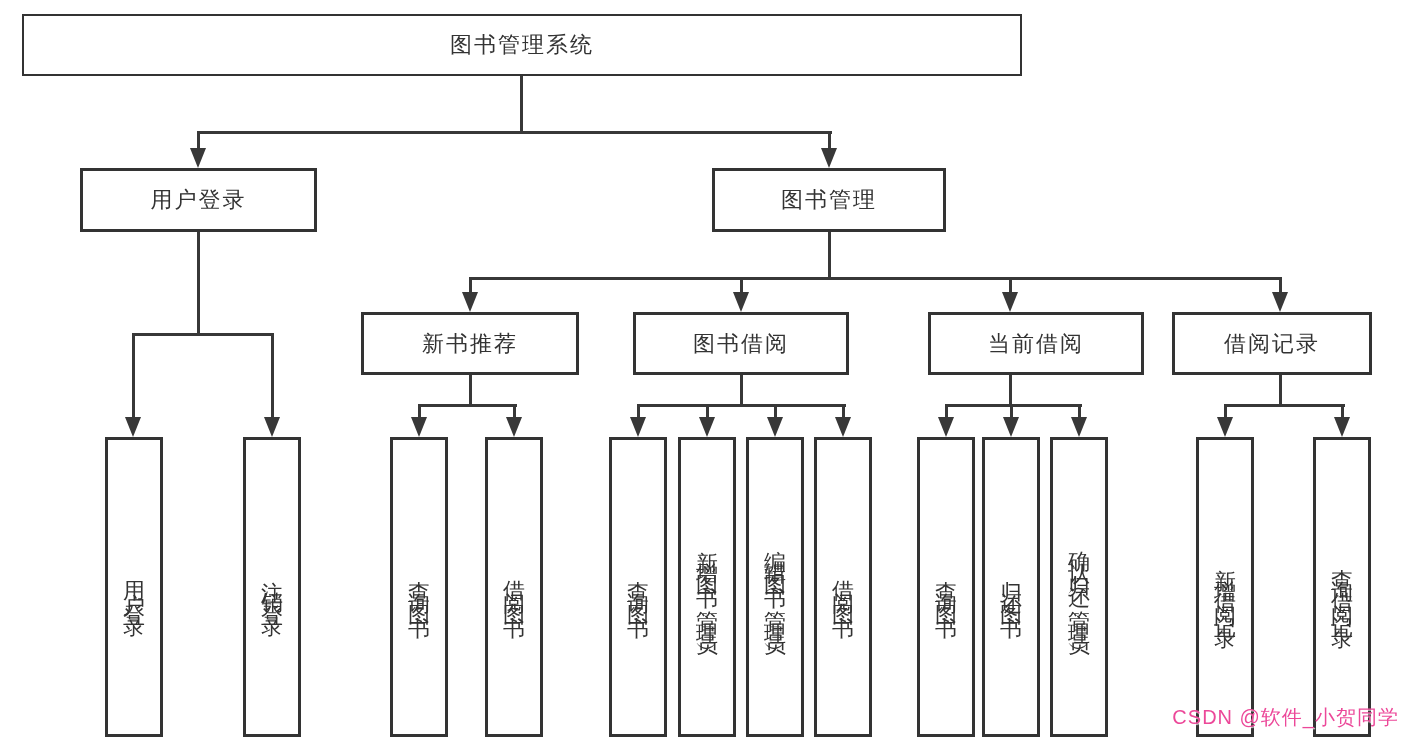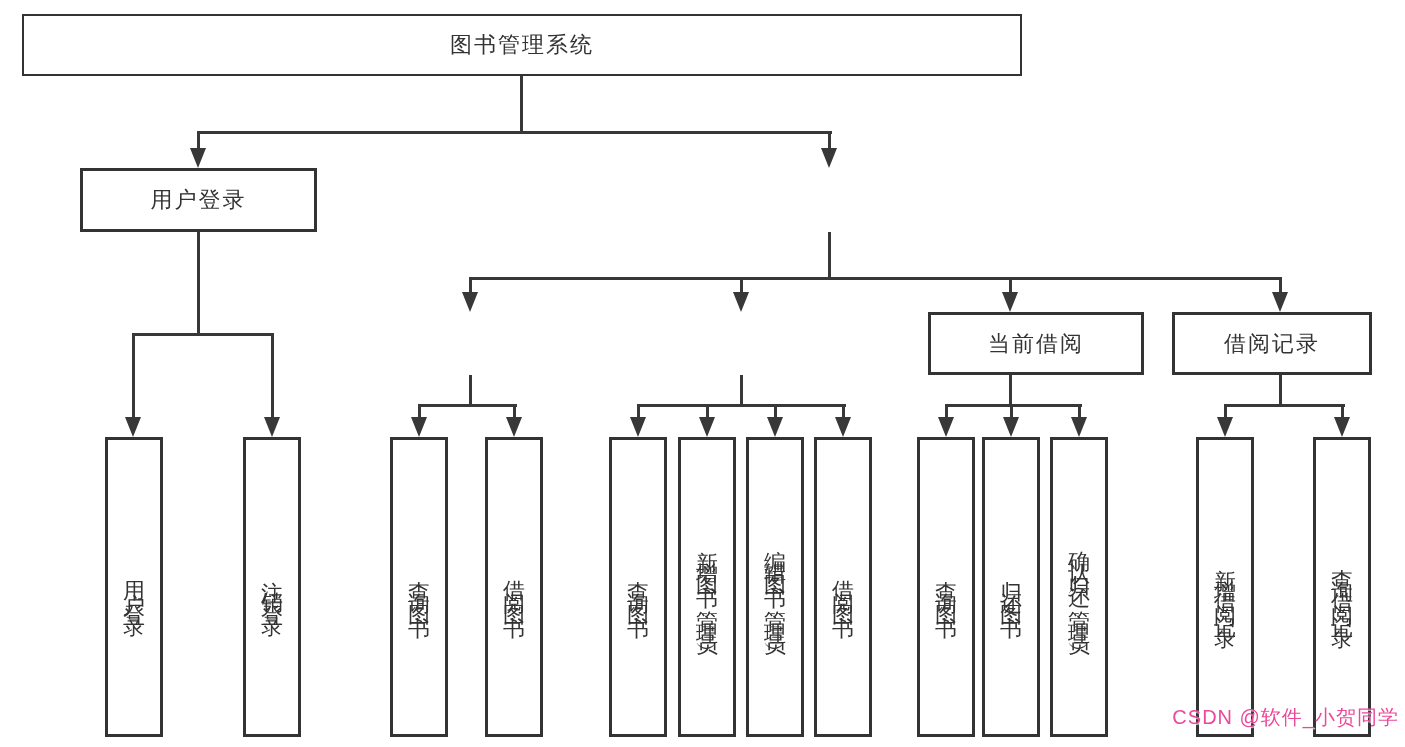--- a/index.html
+++ b/index.html
@@ -37,39 +37,48 @@
   <div class="vl" style="left:520px;top:76px;height:58px"></div>
   <div class="hl" style="left:197px;top:131px;width:635px"></div>
   <div class="vl" style="left:197px;top:131px;height:19px"></div>
   <div class="vl" style="left:828px;top:131px;height:19px"></div>
   <div class="arrow" style="left:190px;top:148px"></div>
   <div class="arrow" style="left:821px;top:148px"></div>
 
   <div class="box" style="left:80px;top:168px;width:237px;height:64px">
     <span>用户登录</span>
   </div>
+  <div class="box" style="left:712px;top:168px;width:234px;height:64px">
+    <span>图书管理</span>
+  </div>
 
   <div class="vl" style="left:197px;top:232px;height:104px"></div>
   <div class="hl" style="left:132px;top:333px;width:142px"></div>
   <div class="vl" style="left:132px;top:333px;height:86px"></div>
   <div class="vl" style="left:271px;top:333px;height:86px"></div>
   <div class="arrow" style="left:125px;top:417px"></div>
   <div class="arrow" style="left:264px;top:417px"></div>
 
   <div class="vl" style="left:828px;top:232px;height:48px"></div>
   <div class="hl" style="left:469px;top:277px;width:813px"></div>
   <div class="vl" style="left:469px;top:277px;height:17px"></div>
   <div class="vl" style="left:740px;top:277px;height:17px"></div>
   <div class="vl" style="left:1009px;top:277px;height:17px"></div>
   <div class="vl" style="left:1279px;top:277px;height:17px"></div>
   <div class="arrow" style="left:462px;top:292px"></div>
   <div class="arrow" style="left:733px;top:292px"></div>
   <div class="arrow" style="left:1002px;top:292px"></div>
   <div class="arrow" style="left:1272px;top:292px"></div>
 
+  <div class="box" style="left:361px;top:312px;width:218px;height:63px">
+    <span>新书推荐</span>
+  </div>
+  <div class="box" style="left:633px;top:312px;width:216px;height:63px">
+    <span>图书借阅</span>
+  </div>
   <div class="box" style="left:928px;top:312px;width:216px;height:63px">
     <span>当前借阅</span>
   </div>
   <div class="box" style="left:1172px;top:312px;width:200px;height:63px">
     <span>借阅记录</span>
   </div>
 
   <div class="vl" style="left:469px;top:375px;height:32px"></div>
   <div class="hl" style="left:418px;top:404px;width:99px"></div>
   <div class="vl" style="left:418px;top:404px;height:15px"></div>

